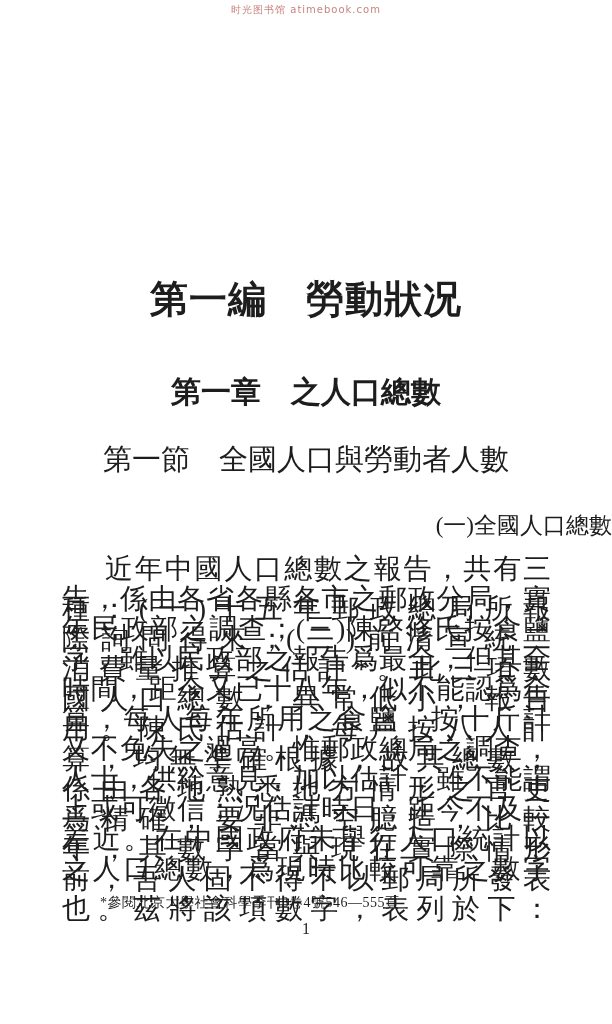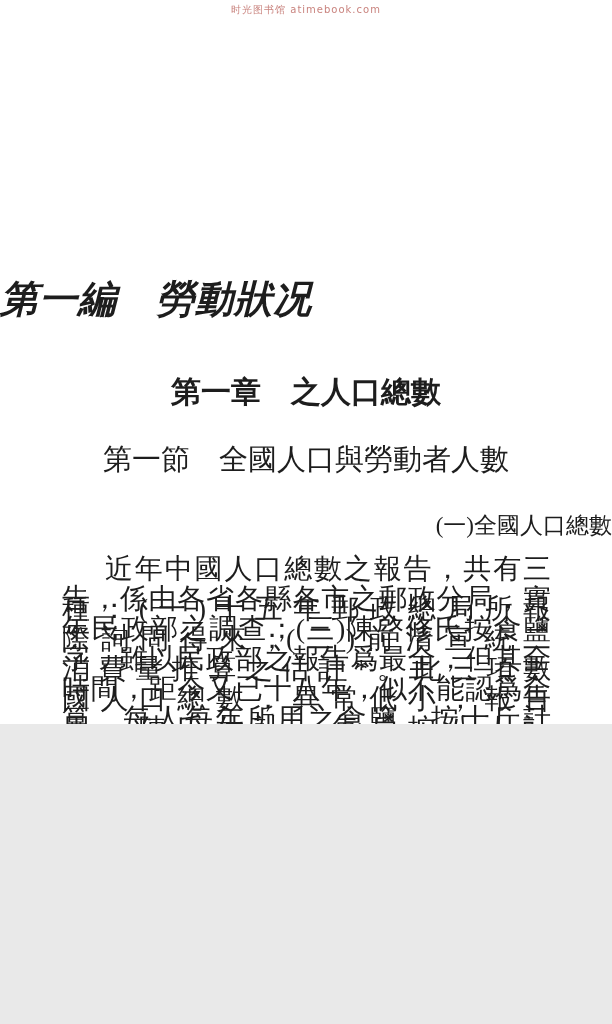--- a/index.html
+++ b/index.html
@@ -1,36 +1,36 @@
 <!DOCTYPE html>
 <html><head>
 <meta charset="utf-8">
 <style>
   html,body { margin:0; padding:0; background:#e9e9e9; }
   .page {
     position:relative;
-    width:612px; height:724px;
+    width:612px; height:1024px;
     margin:0 auto;
     background:#ffffff;
     font-family:"Liberation Serif","DejaVu Serif",serif;
     color:#1d1d1d;
     overflow:hidden;
   }
   .watermark {
     position:absolute; top:3px; left:0; width:100%;
     text-align:center;
     font-family:"DejaVu Sans","Liberation Sans",sans-serif;
     font-size:10px; letter-spacing:1px;
     color:#c9837e;
   }
   .part-title {
     position:absolute; top:274px; left:0; width:100%;
+    text-align:center;
     font-size:38px; font-weight:bold;
     letter-spacing:1px;
-    font-style:italic;
   }
   .chapter-title {
     position:absolute; top:372px; left:0; width:100%;
     text-align:center;
     font-size:30px; font-weight:bold;
   }
   .section-title {
     position:absolute; top:440px; left:0; width:100%;
     text-align:center;
     font-size:29px; font-weight:normal;

